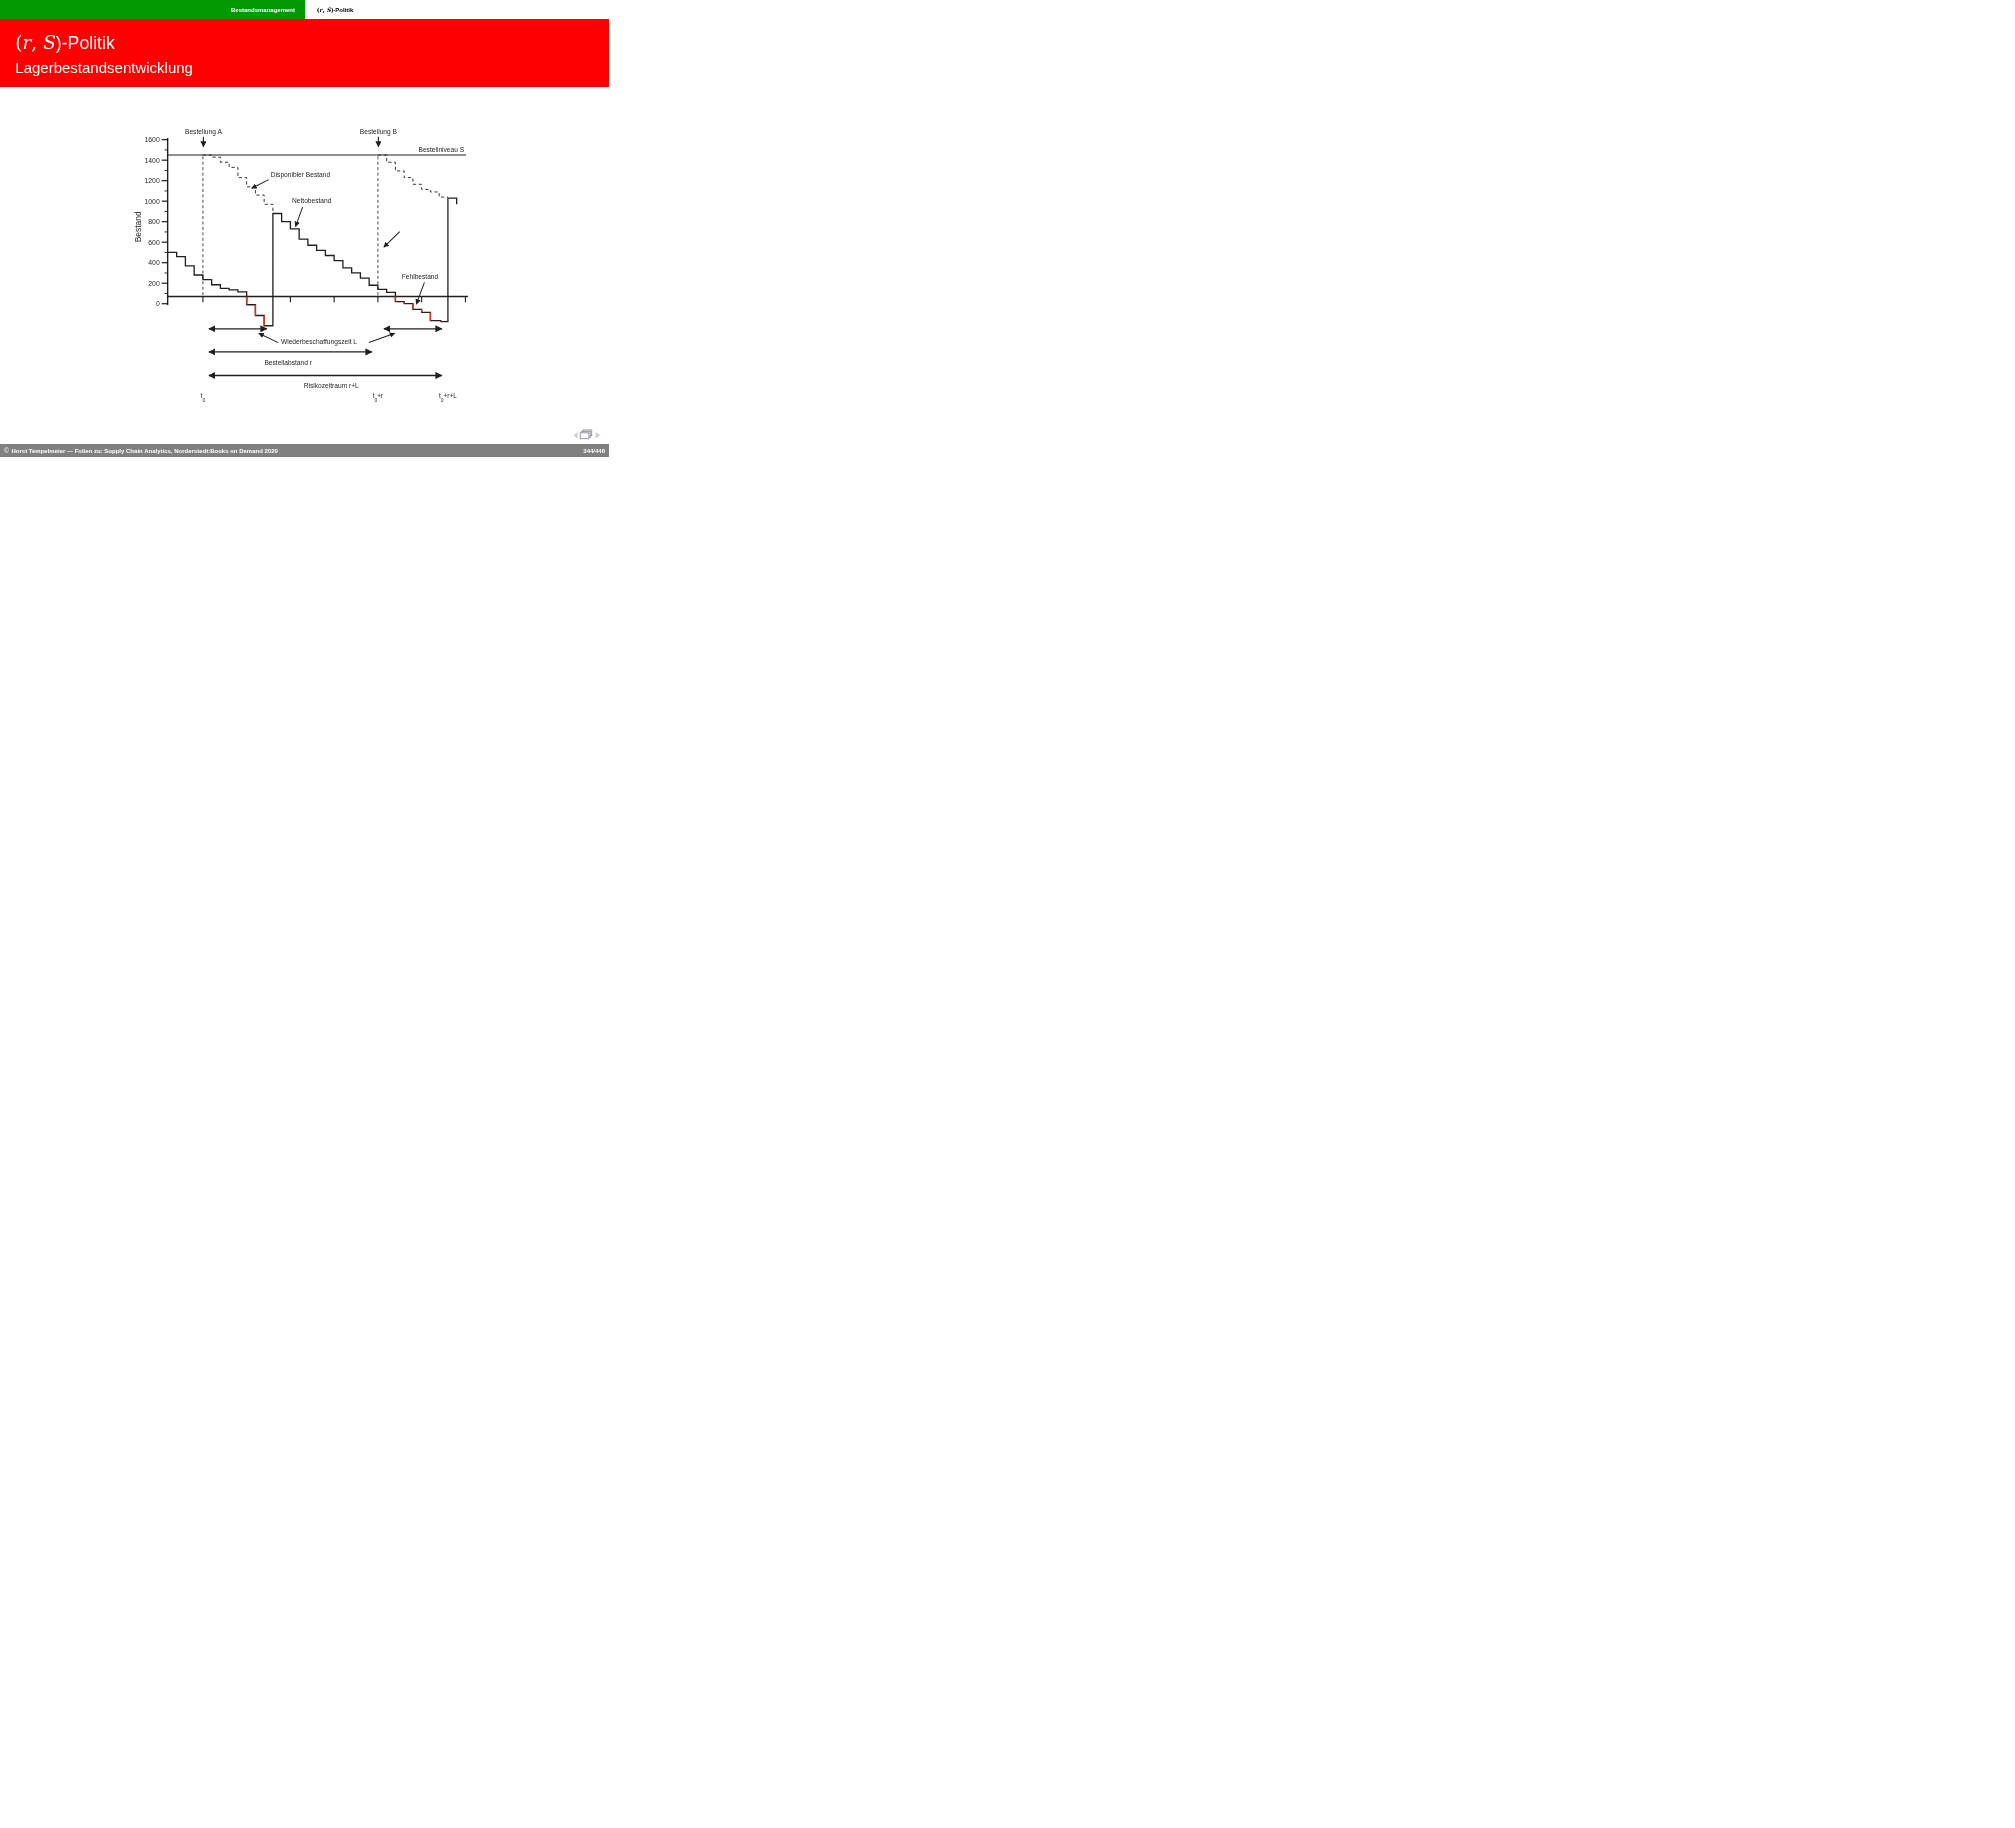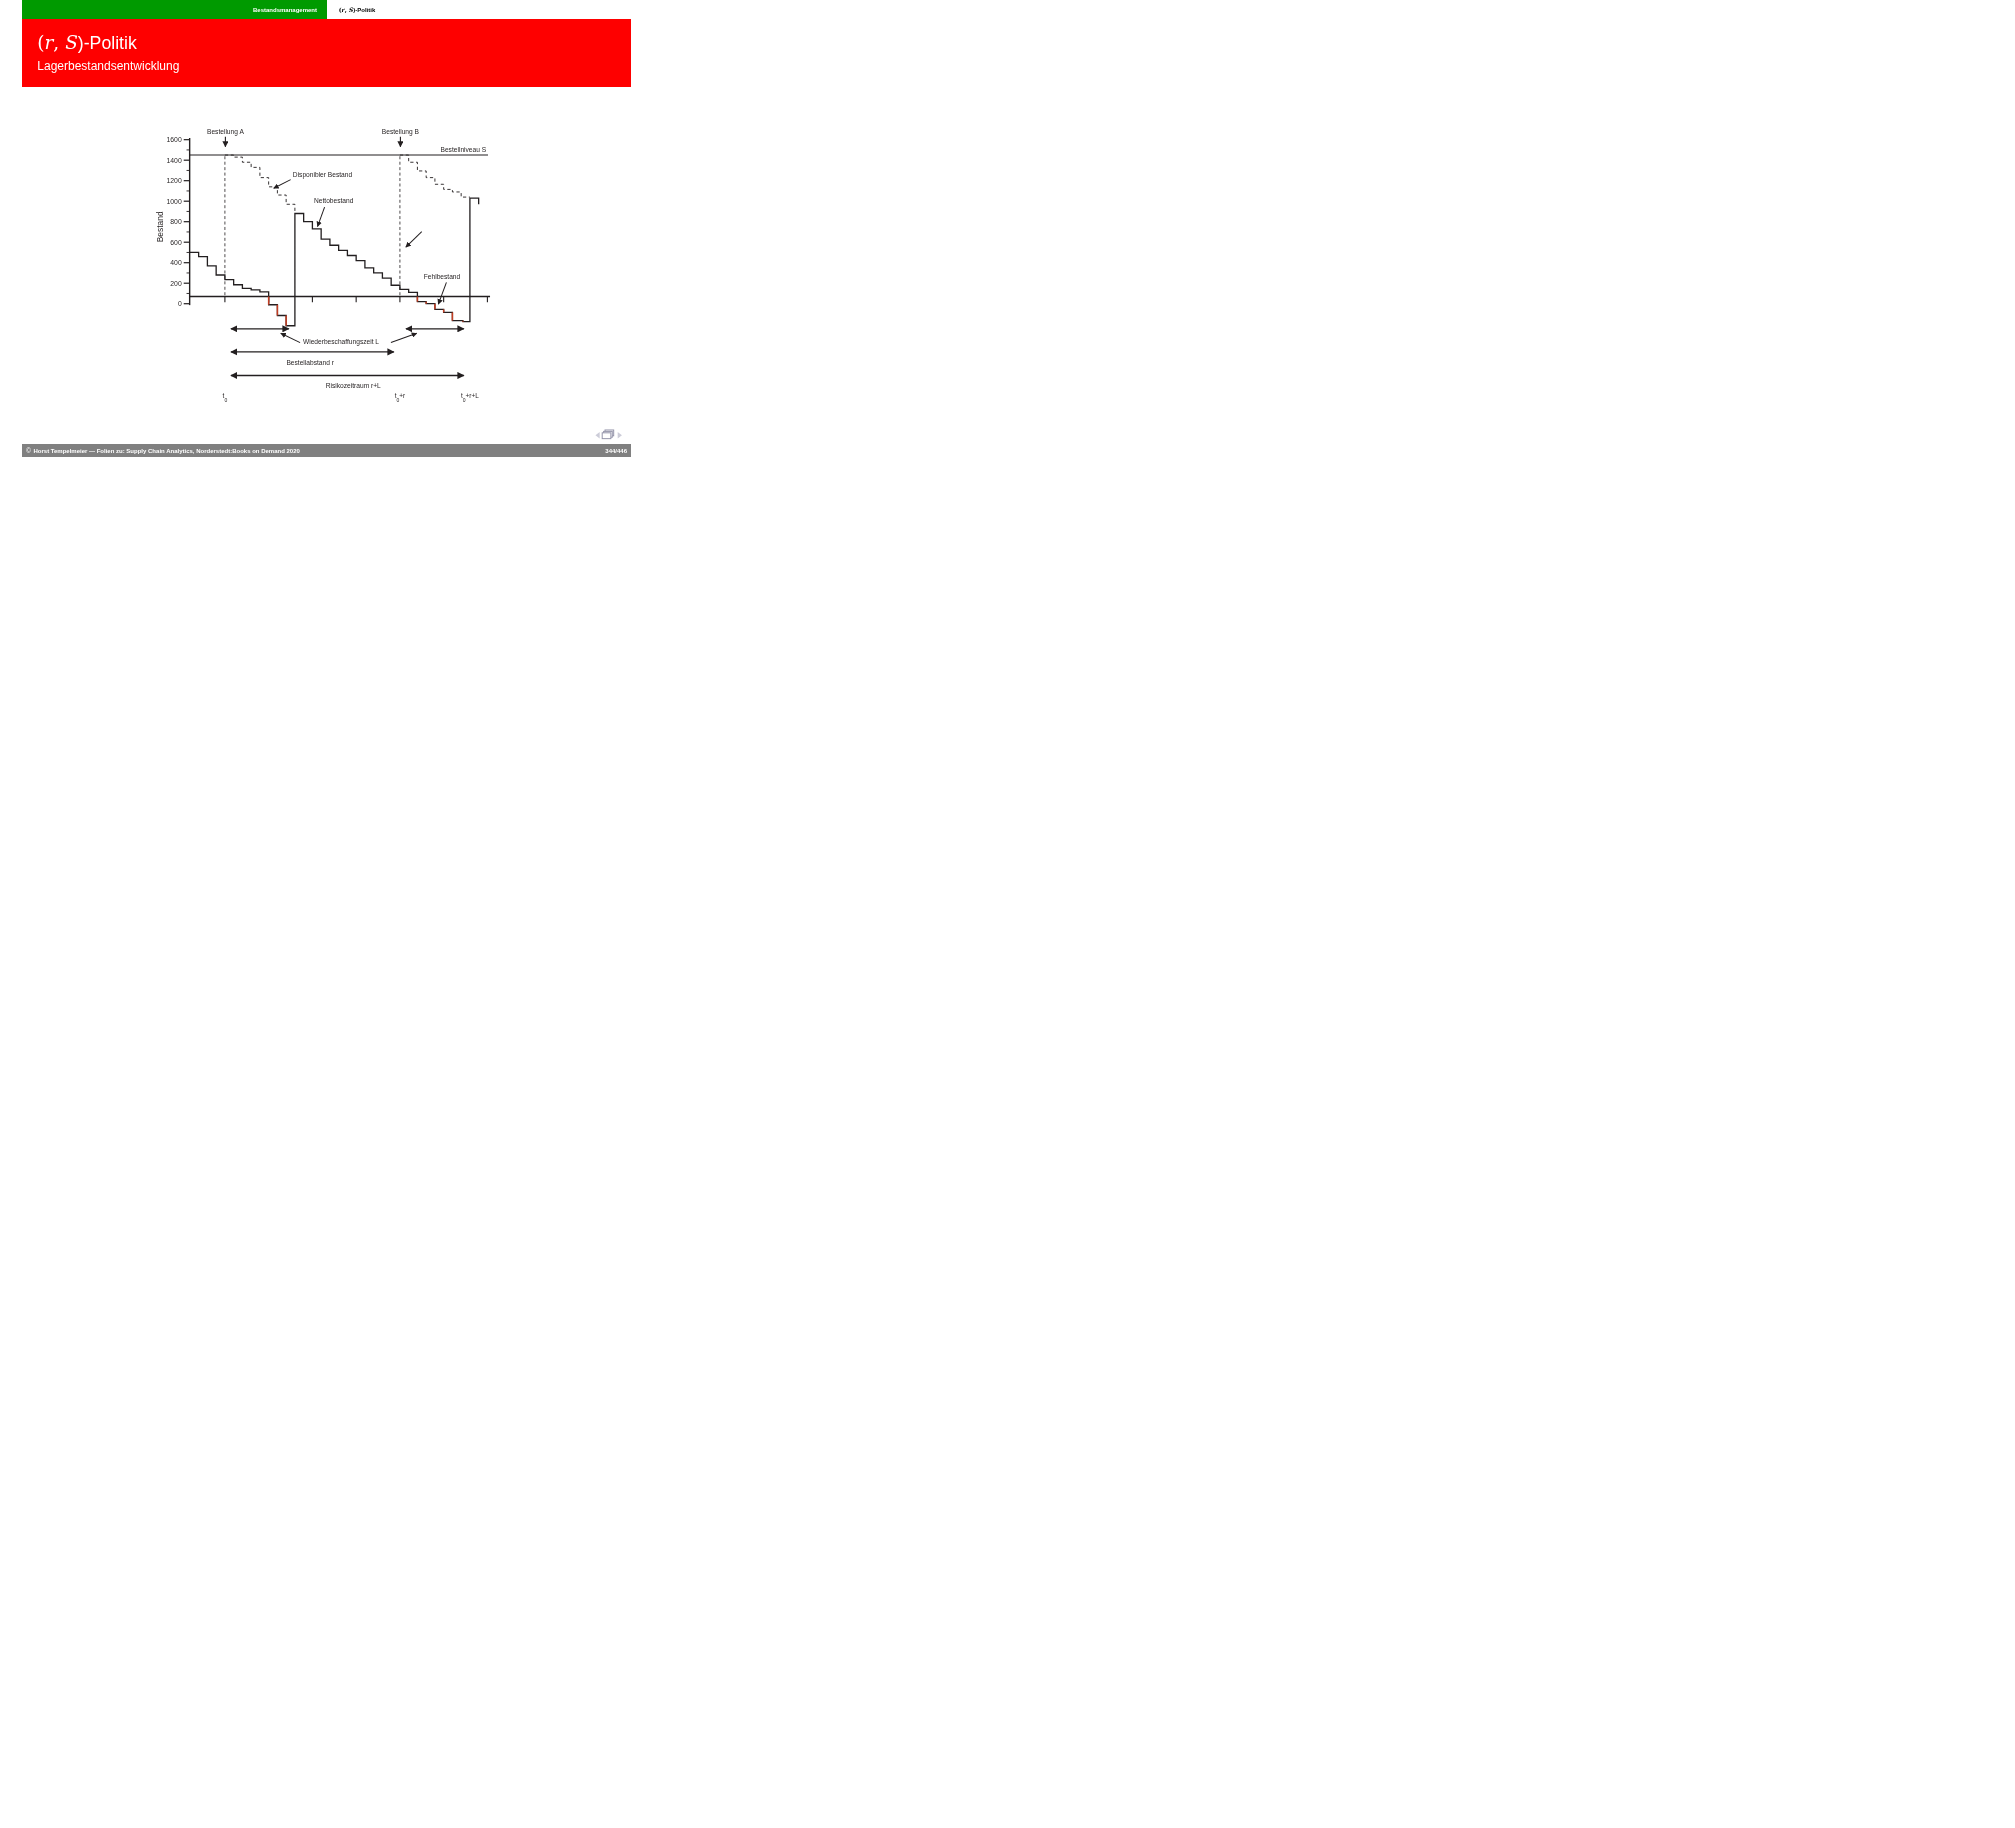--- a/index.html
+++ b/index.html
@@ -1,29 +1,29 @@
 <!DOCTYPE html>
 <html style="font-size:6.4px"><head>
 <meta charset="utf-8">
 <style>
   html,body{margin:0;padding:0;background:#ffffff;font-family:"Liberation Sans",sans-serif;}
-  .slide{width:609px;height:457px;position:relative;background:#d946ef;overflow:hidden;margin-left:22px;}
+  .slide{width:609px;height:457px;position:relative;background:#d946ef;overflow:hidden;}
   
   .topbar{display:flex;height:19px;width:100%;}
   .topbar .sec{background:#009a00;width:305px;color:#fff;font-weight:bold;font-size:6px;
     display:flex;align-items:center;justify-content:flex-end;padding-right:10px;box-sizing:border-box;}
   .topbar .subsec{background:#ffffff;color:#000;font-weight:bold;font-size:6px;flex:1;
     display:flex;align-items:center;padding-left:11.7px;}
   .mathit{font-family:"DejaVu Serif",serif;font-style:italic;}
   .mathrm{font-family:"DejaVu Serif",serif;font-style:normal;}
   
   .titlebar{background:#fe0000;height:68px;color:#fff;padding-left:15.3px;box-sizing:border-box;}
   .titlebar .title{font-size:17.7px;padding-top:14.5px;line-height:1;}
   .titlebar .title .mathit,.titlebar .title .mathrm{font-size:18.5px;}
-  .titlebar .subtitle{font-size:12px;margin-top:6.4px;}
+  .titlebar .subtitle{font-size:15px;margin-top:6.4px;}
   
   .chartwrap{width:609px;height:357px;background:#fff;}
   svg text{font-family:"Liberation Sans",sans-serif;fill:#231f20;}
   
   .footer{background:#808080;height:13.3px;display:flex;align-items:center;color:#fff;
     font-size:6px;font-weight:bold;padding:0 4px;box-sizing:border-box;}
   .footer .cleft{display:flex;align-items:center;gap:2.4px;flex:1;}
   .footer .csym{font-size:6.9px;font-weight:normal;}
   .footer .page{text-align:right;}
 </style>

